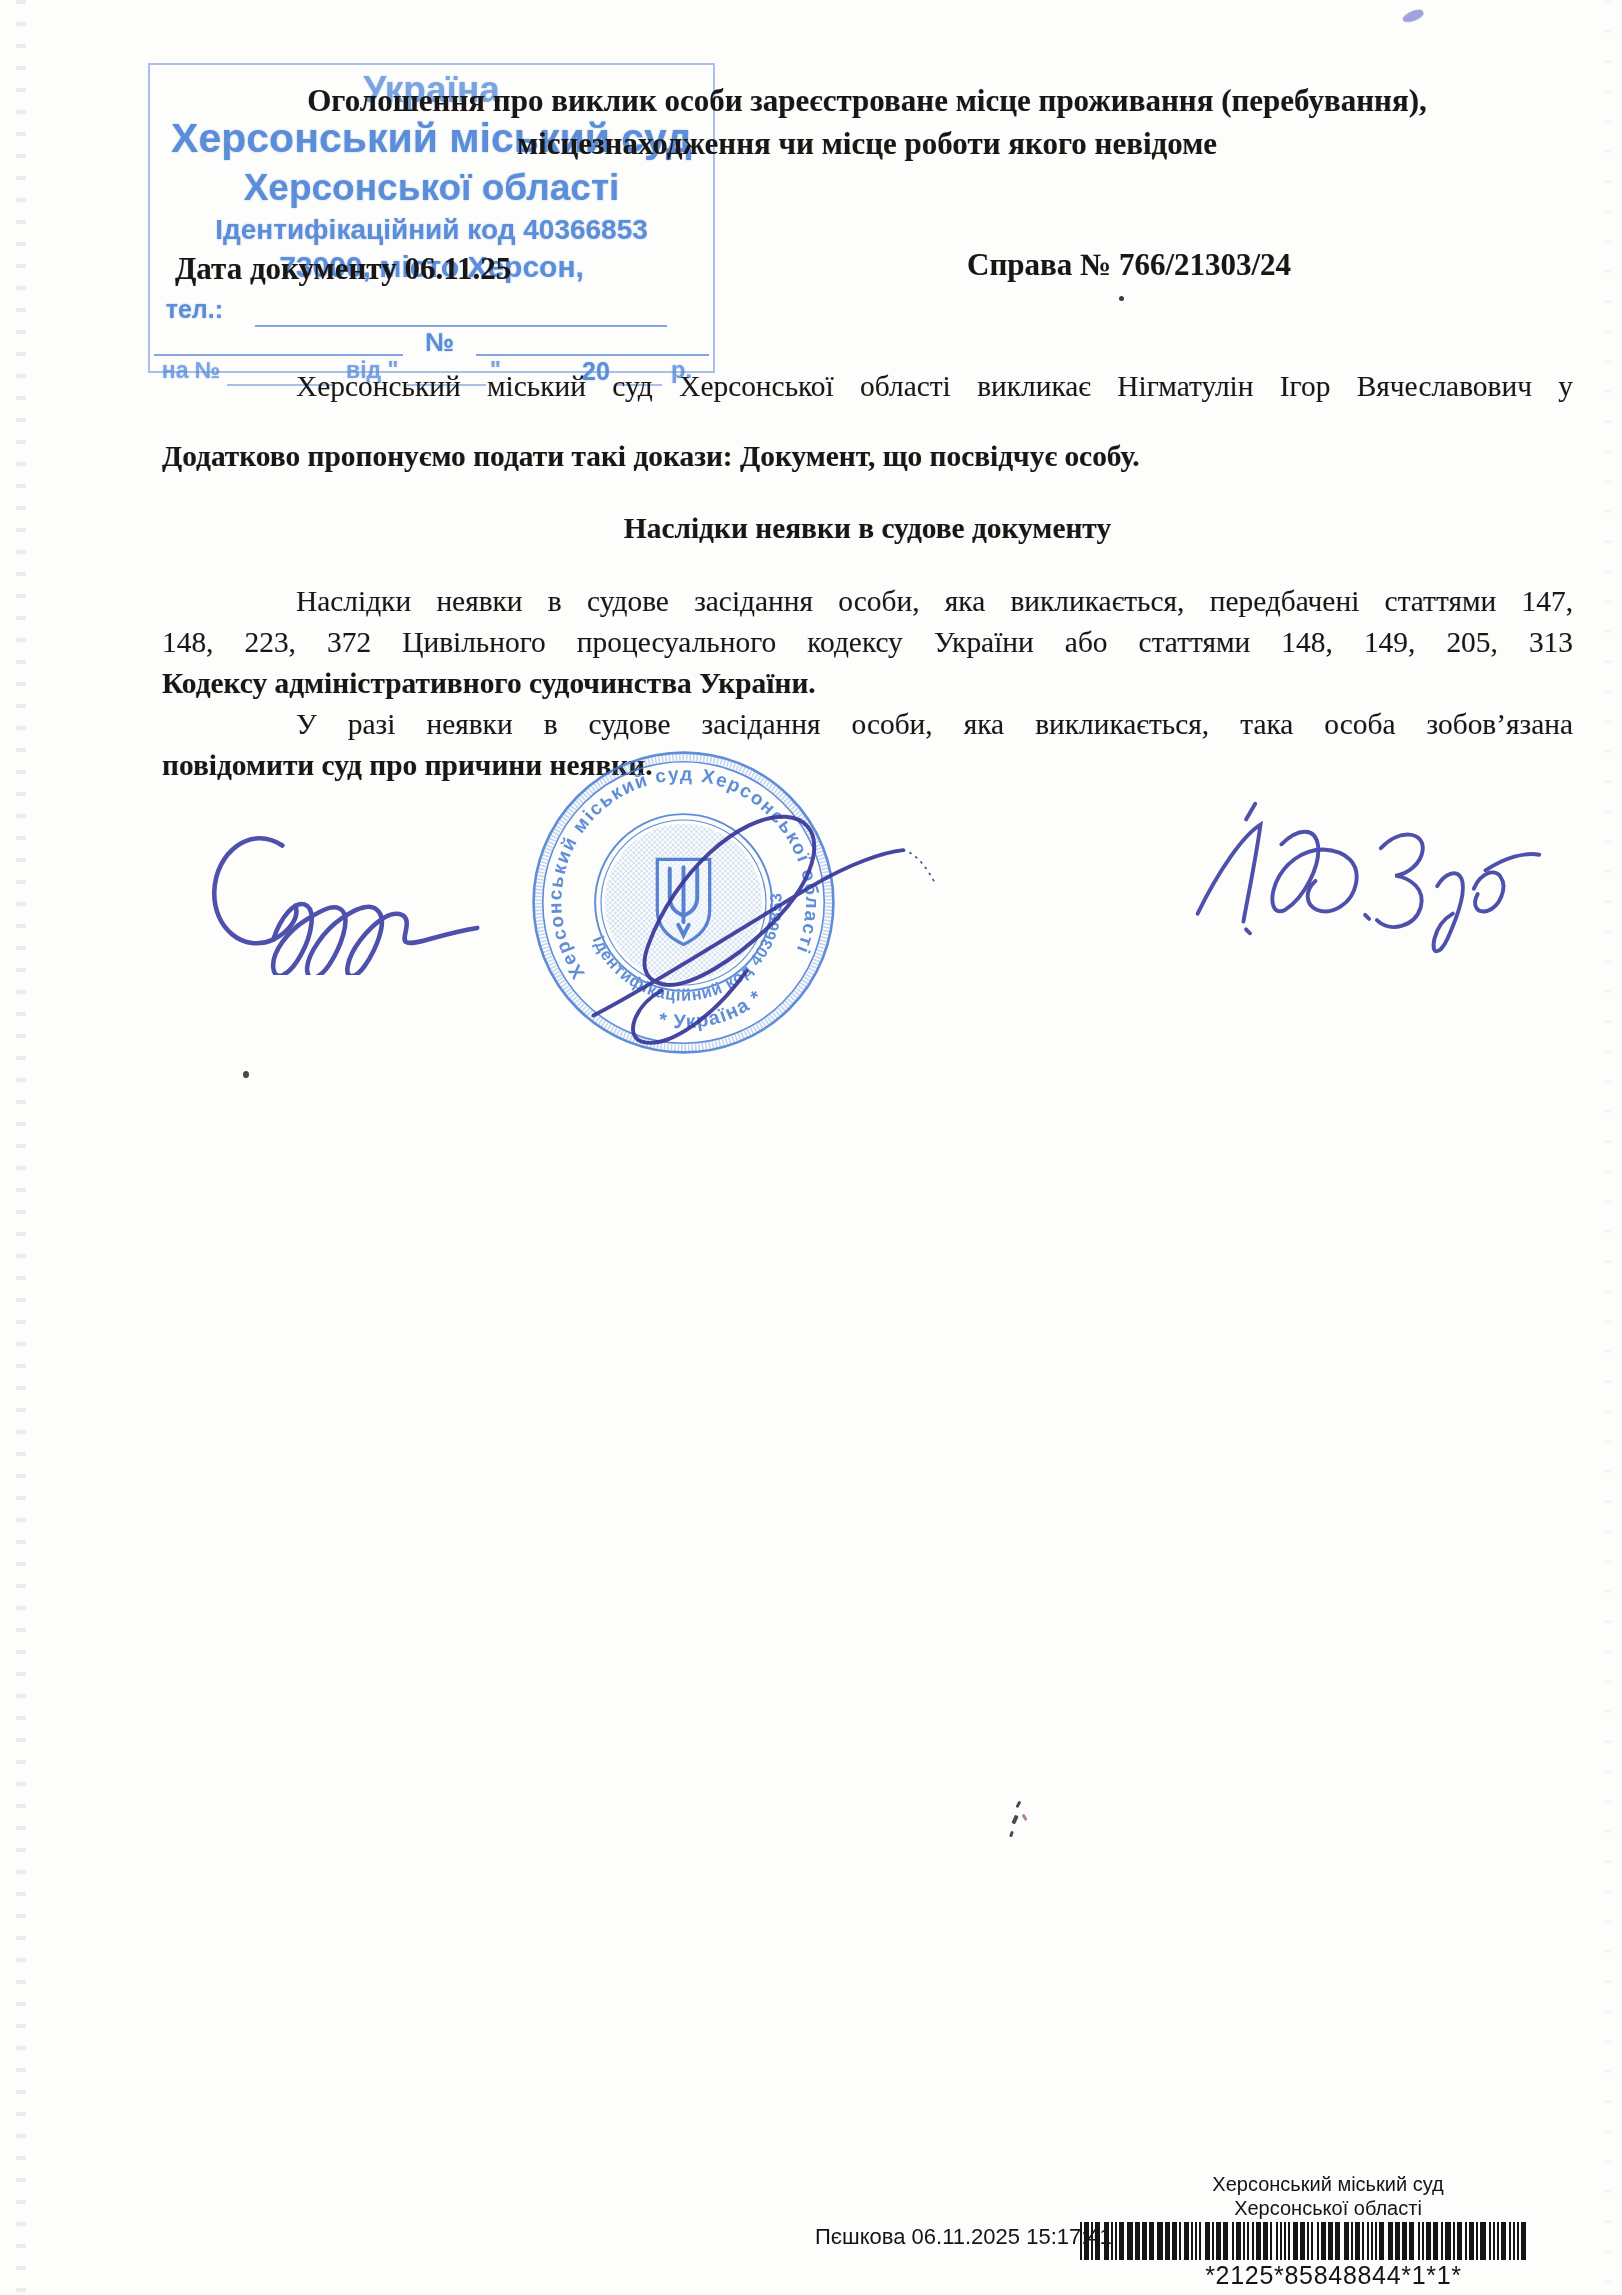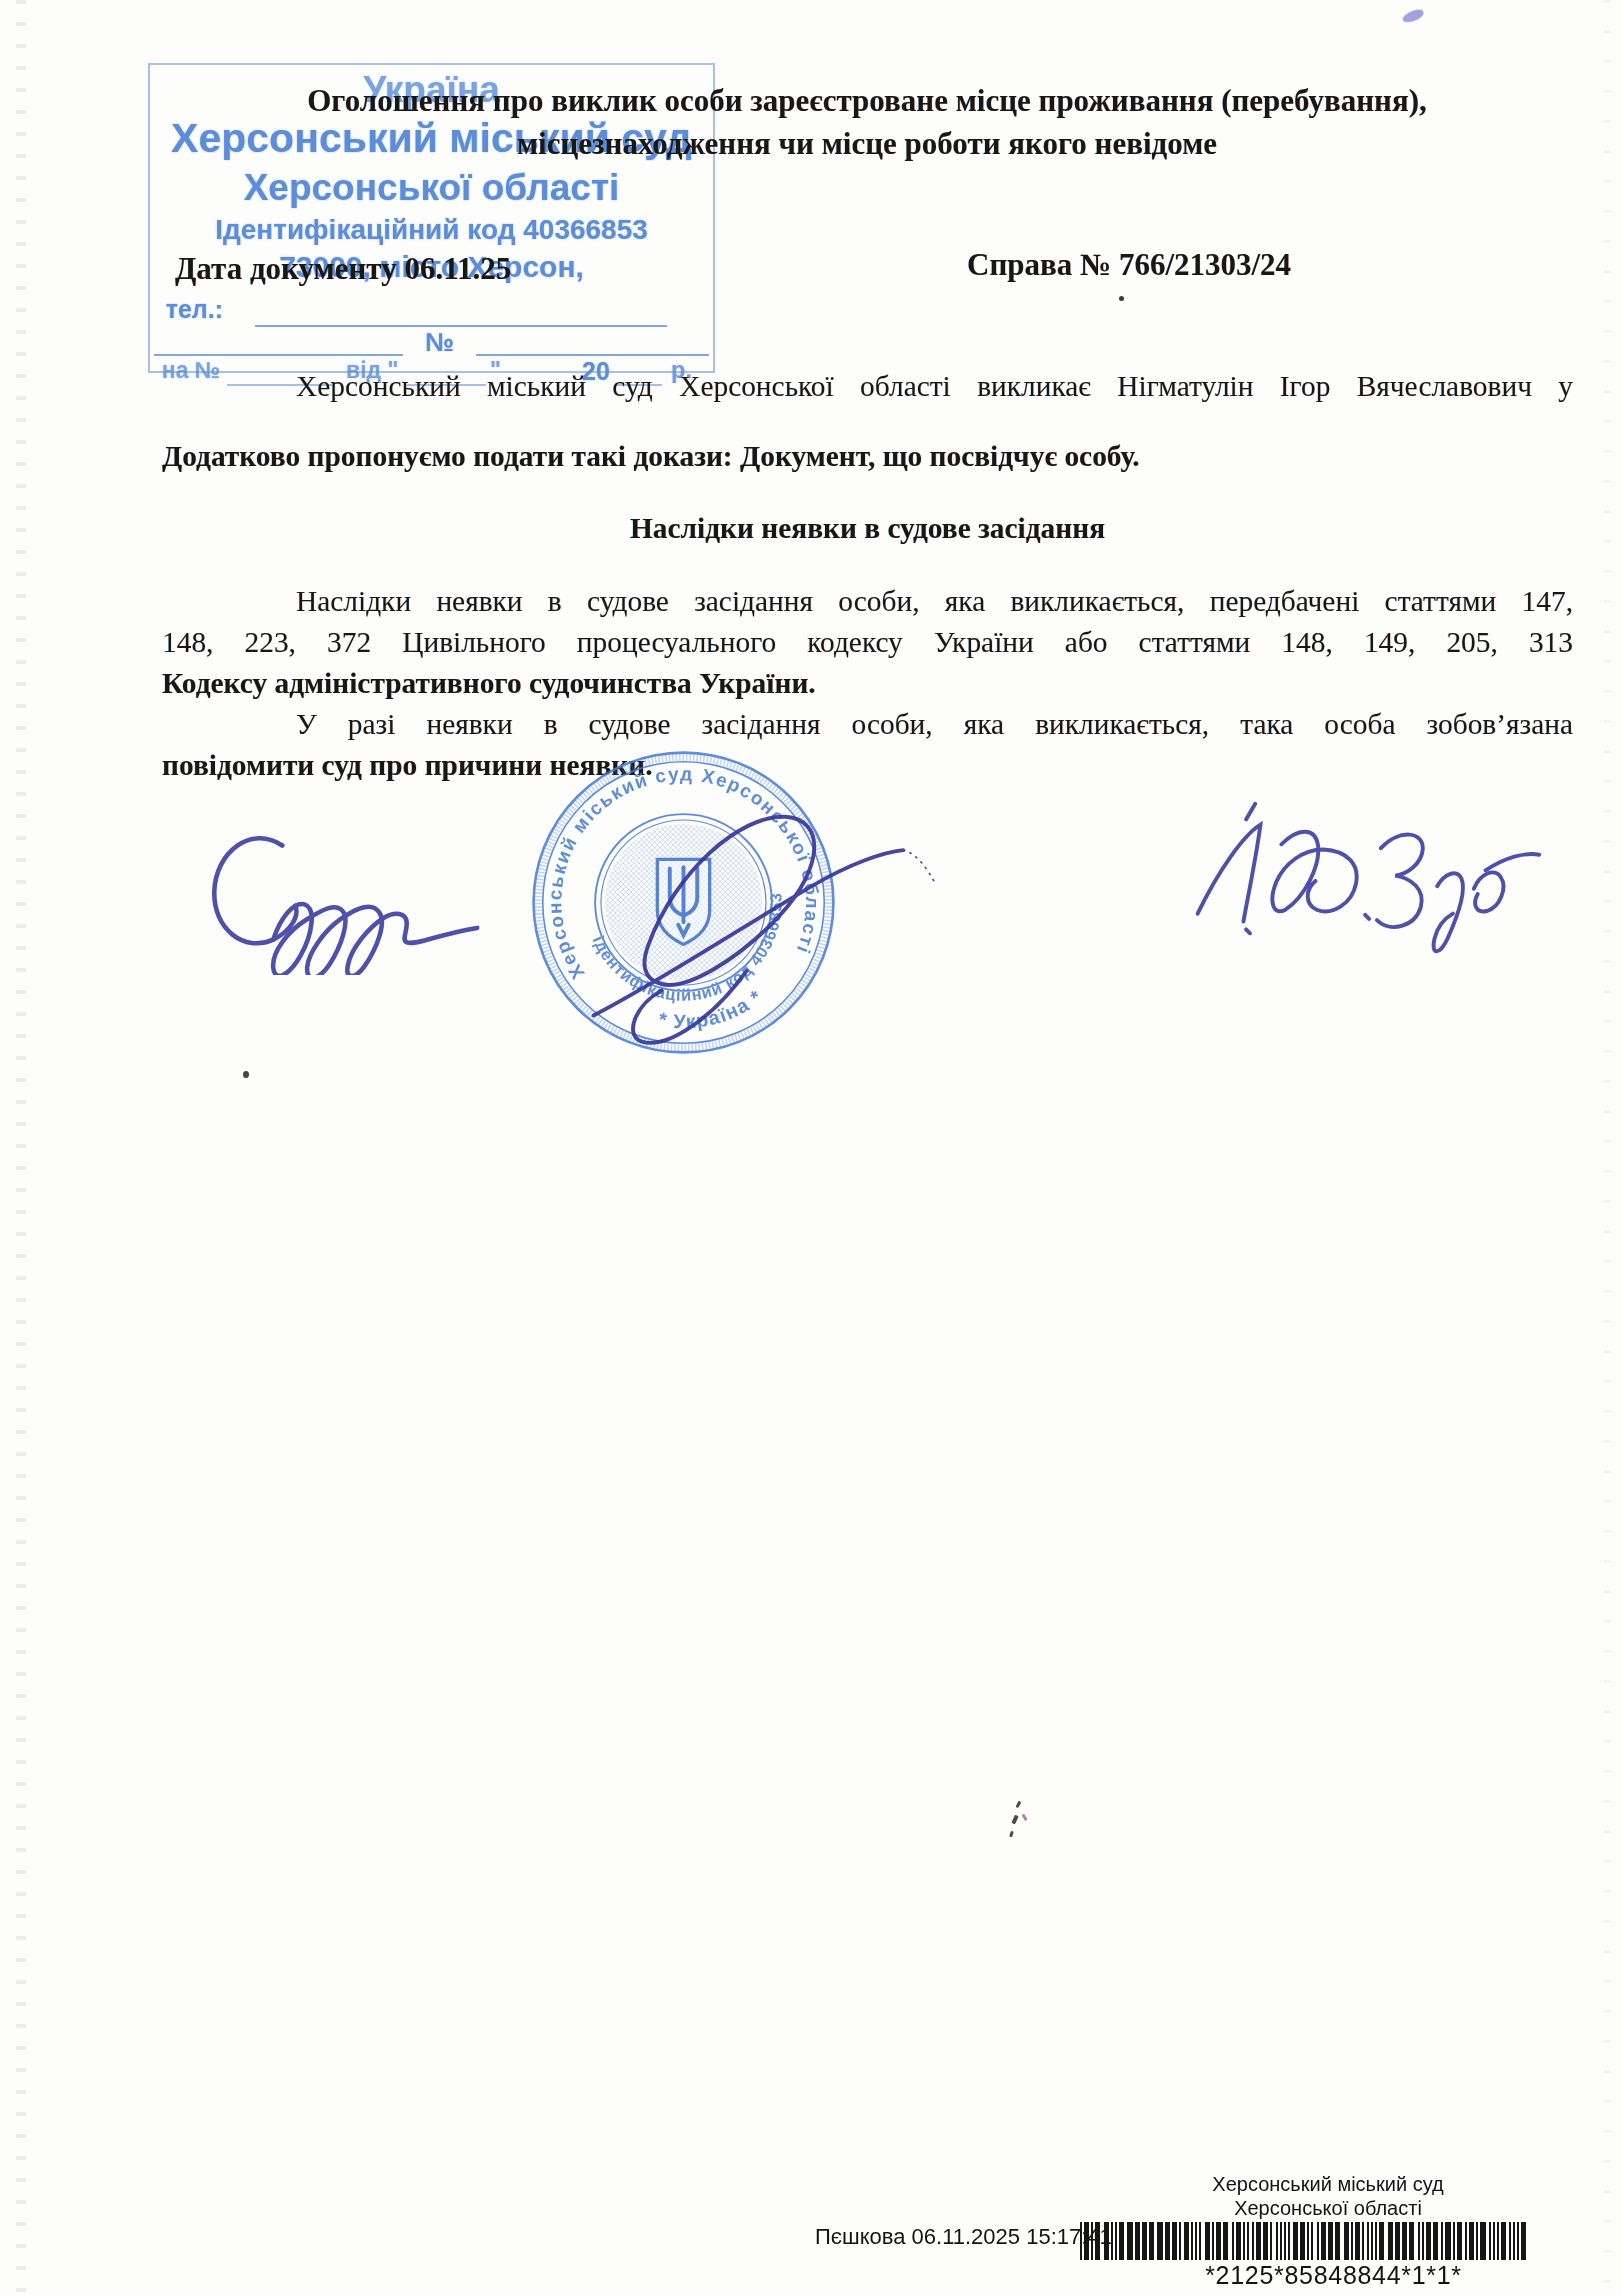--- a/index.html
+++ b/index.html
@@ -93,21 +93,21 @@
     <div>Оголошення про виклик особи зареєстроване місце проживання (перебування),</div>
     <div>місцезнаходження чи місце роботи якого невідоме</div>
   </div>
 
   <div class="abs date-line ink">Дата документу 06.11.25</div>
   <div class="abs case-line ink">Справа № 766/21303/24</div>
 
   <div class="abs body-block ink">
     <div class="jline indent">Херсонський міський суд Херсонської області викликає Нігматулін Ігор Вячеславович у</div>
     <div class="lline p2">Додатково пропонуємо подати такі докази: Документ, що посвідчує особу.</div>
-    <div class="heading">Наслідки неявки в судове засідання</div>
+    <div class="heading">Наслідки неявки в судове документу</div>
     <div class="jline indent p3a">Наслідки неявки в судове засідання особи, яка викликається, передбачені статтями 147,</div>
     <div class="jline">148, 223, 372 Цивільного процесуального кодексу України або статтями 148, 149, 205, 313</div>
     <div class="lline">Кодексу адміністративного судочинства України.</div>
     <div class="jline indent">У разі неявки в судове засідання особи, яка викликається, така особа зобов’язана</div>
     <div class="lline">повідомити суд про причини неявки.</div>
   </div>
 
   <svg class="abs" style="left:529px;top:748px;" width="309" height="309" viewBox="0 0 472 472">
     <defs>
       <pattern id="xh" width="8" height="8" patternUnits="userSpaceOnUse">

